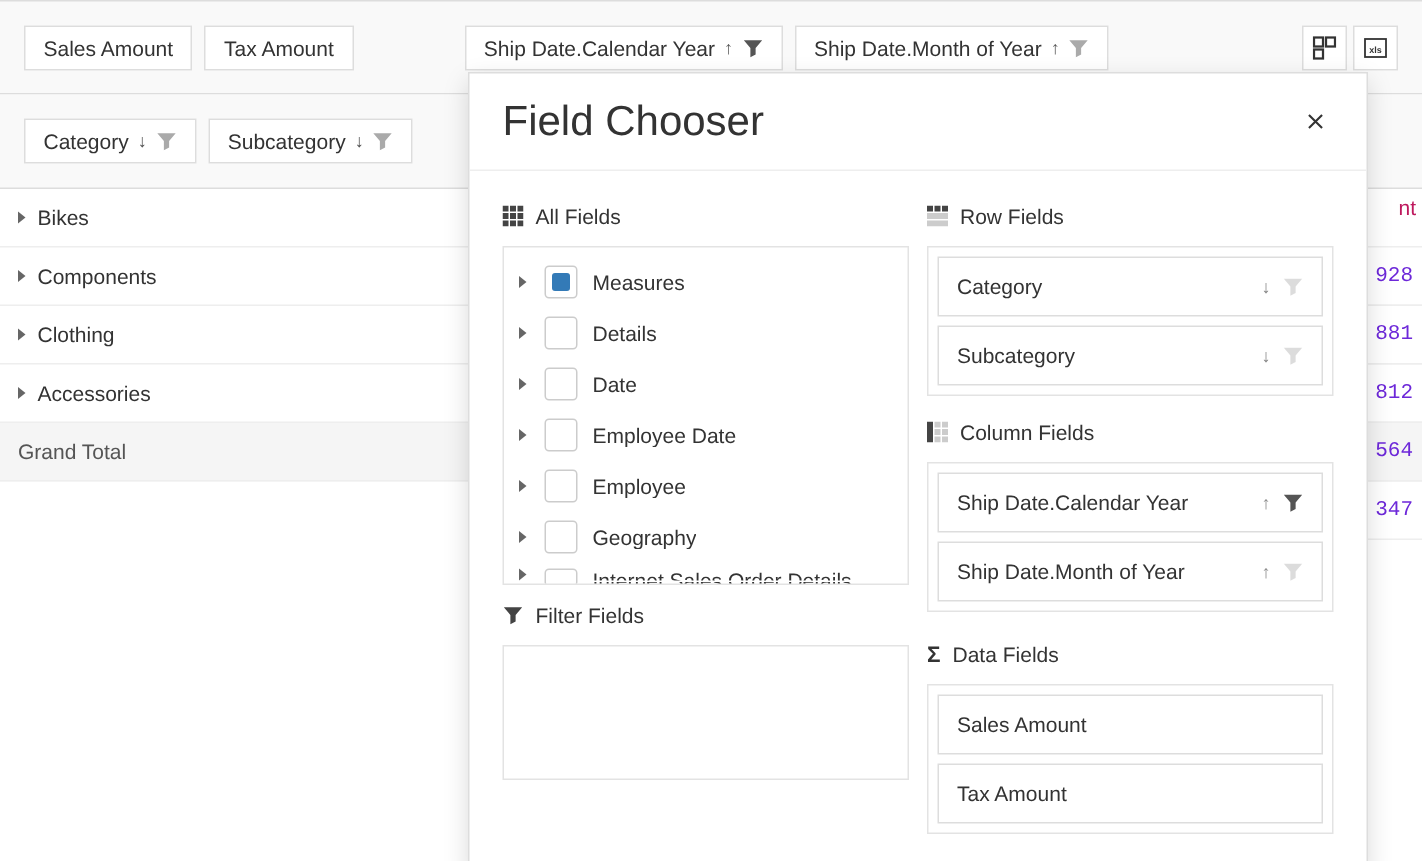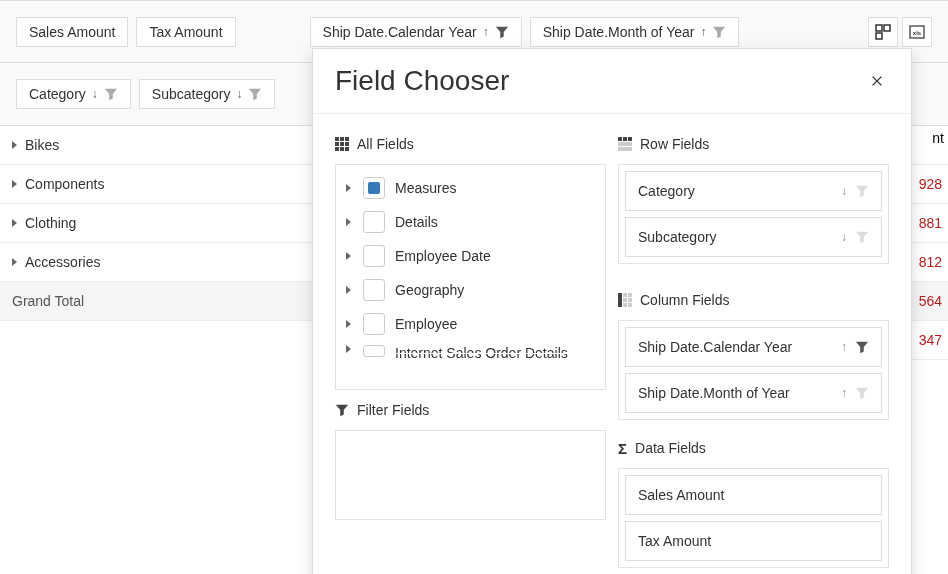--- a/index.html
+++ b/index.html
@@ -98,21 +98,22 @@
     position:absolute;
     right:0;
     top:165px;
     width:40px;
     font-variant-numeric: tabular-nums;
   }
   .peek-val {
     height:39px; display:flex; align-items:center; justify-content:flex-end;
     padding-right:6px;
     border-bottom:1px solid #eee;
-    color:#b91c1c;
+    color:#6d28d9;
+    font-family:Liberation Mono, monospace;
   }
 
   
   .overlay {
     position:absolute;
     left:312px; top:48px;
     width:600px;
     background:#fff;
     border:1px solid #ddd;
     box-shadow: 0 6px 16px rgba(0,0,0,.15);
@@ -273,21 +274,21 @@
     </div>
     <div class="row-item">
       <span class="expander"></span>
       <span>Accessories</span>
     </div>
     <div class="row-item grand-total">
       <span>Grand Total</span>
     </div>
   </div>
 
-  <div style="position:absolute; right:4px; top:130px; color:#000000;">nt</div>
+  <div style="position:absolute; right:4px; top:130px; color:#be185d;">nt</div>
   <div class="peek-col">
     <div class="peek-val">928</div>
     <div class="peek-val">881</div>
     <div class="peek-val">812</div>
     <div class="peek-val">564</div>
     <div class="peek-val">347</div>
   </div>
 
   <div class="overlay">
     <div class="overlay-header">
@@ -322,31 +323,36 @@
             <span class="tree-label">Measures</span>
           </div>
           <div class="tree-row">
             <span class="expander"></span>
             <span class="chk"></span>
             <span class="tree-label">Details</span>
           </div>
           <div class="tree-row">
             <span class="expander"></span>
             <span class="chk"></span>
+            <span class="tree-label">Date</span>
+          </div>
+          <div class="tree-row">
+            <span class="expander"></span>
+            <span class="chk"></span>
             <span class="tree-label">Employee Date</span>
+          </div>
+          <div class="tree-row">
+            <span class="expander"></span>
+            <span class="chk"></span>
+            <span class="tree-label">Employee</span>
           </div>
           <div class="tree-row">
             <span class="expander"></span>
             <span class="chk"></span>
             <span class="tree-label">Geography</span>
-          </div>
-          <div class="tree-row">
-            <span class="expander"></span>
-            <span class="chk"></span>
-            <span class="tree-label">Employee</span>
           </div>
           <div class="tree-row" style="height:18px; align-items:flex-start; overflow:hidden;">
             <span class="expander"></span>
             <span class="chk" style="height:12px;"></span>
             <span class="tree-label" style="text-decoration:line-through; text-decoration-color:#fff;">Internet Sales Order Details</span>
           </div>
         </div>
 
         <div class="sect-head">
           <svg viewBox="0 0 16 16" width="14" height="14">
@@ -383,21 +389,21 @@
             <span>Subcategory</span>
             <span class="sort-arrow">↓</span>
             <span class="filter-icon">
                 <svg viewBox="0 0 16 16" width="14" height="14">
                   <path fill="#aaa" d="M1 2h14l-5 6v5l-4 2v-7z"></path>
                 </svg>
               </span>
           </div>
         </div>
 
-        <div class="sect-head" style="margin-top:16px;">
+        <div class="sect-head" style="margin-top:4px;">
           <svg viewBox="0 0 14 14" width="14" height="14">
             <rect x="0" y="0" width="4" height="14" fill="#444"></rect>
               <rect x="5" y="0" width="4" height="4" fill="#ccc"></rect>
               <rect x="10" y="0" width="4" height="4" fill="#ccc"></rect>
             <rect x="5" y="5" width="4" height="4" fill="#ccc"></rect>
               <rect x="10" y="5" width="4" height="4" fill="#ccc"></rect>
             <rect x="5" y="10" width="4" height="4" fill="#ccc"></rect>
               <rect x="10" y="10" width="4" height="4" fill="#ccc"></rect>
           </svg>
           <span>Column Fields</span>

